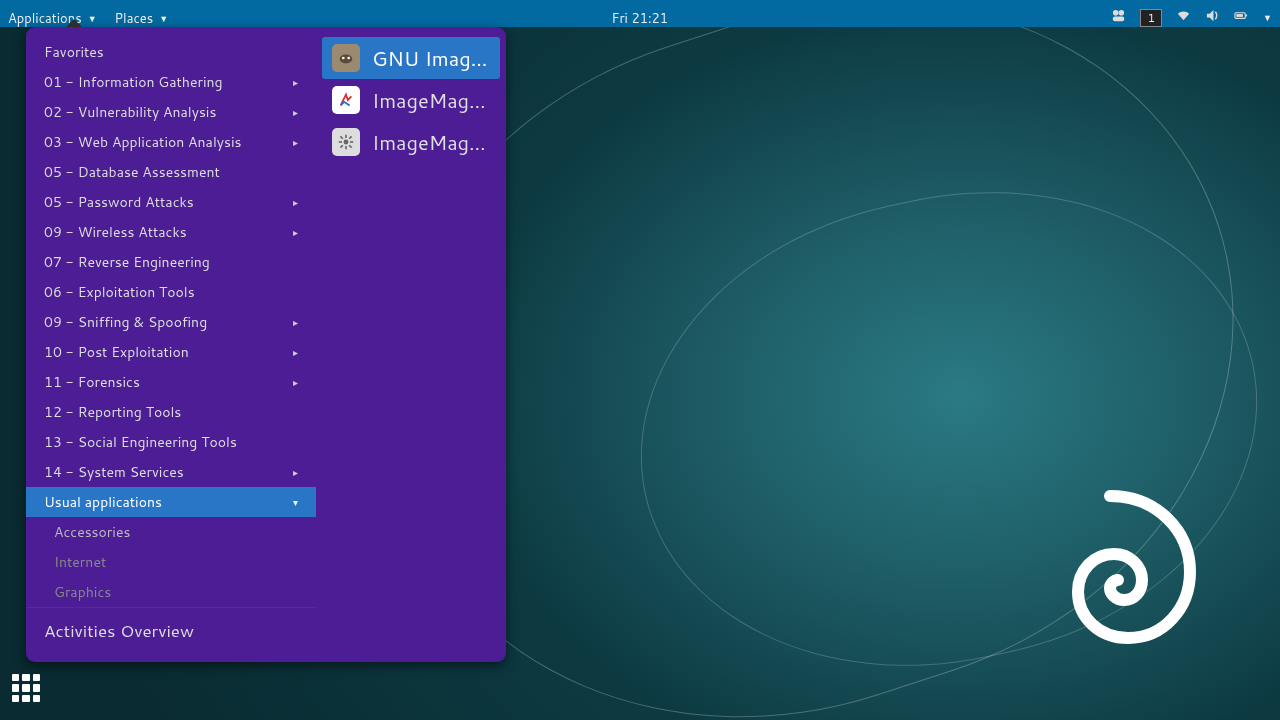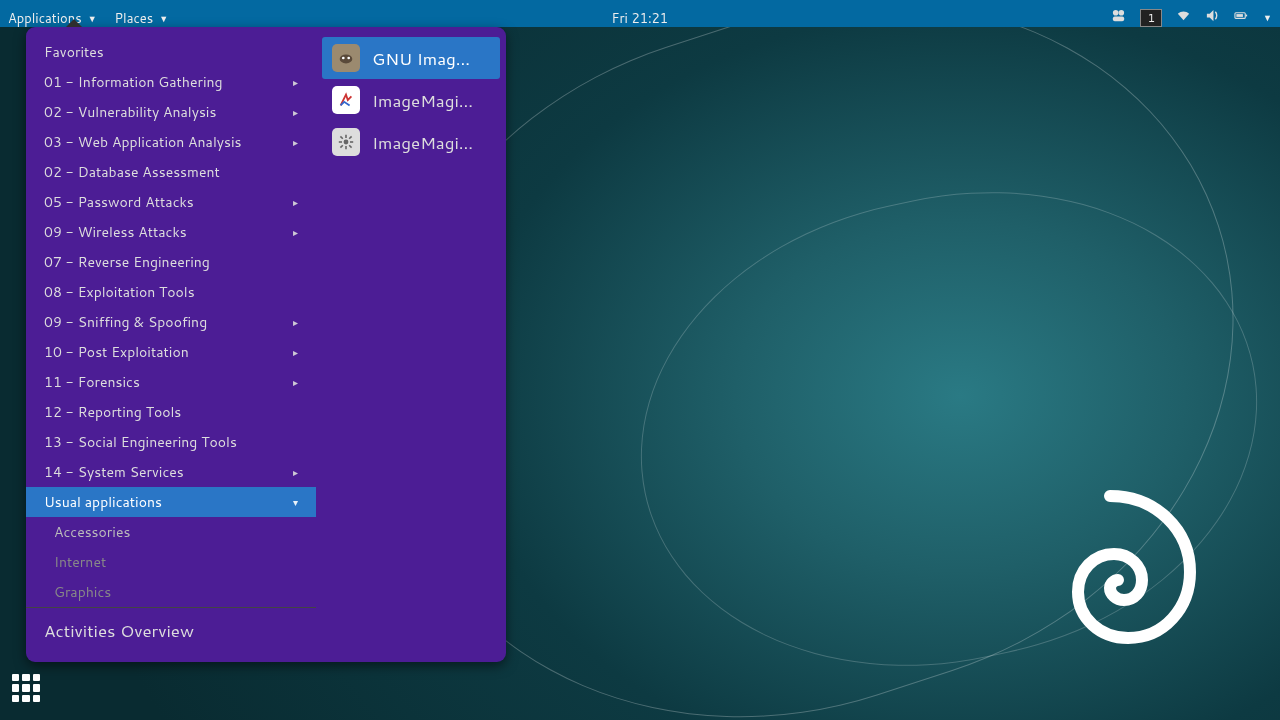--- a/index.html
+++ b/index.html
@@ -70,21 +70,21 @@
 }
 .menu-item.selected { background: #2a76c6; color: #fff; }
 .menu-item .chev { font-size: 10px; opacity: 0.9; }
 .menu-item.sub { padding-left: 28px; color: #bbb; text-align: right; }
 .menu-item.faded { color: #888; }
 .menu-footer { border-top: 1px solid #444; padding: 10px 18px; font-size: 17px; }
 
 .menu-col2 { width: 190px; padding: 10px 6px; }
 .app-item {
   display: flex; align-items: center; gap: 12px;
-  padding: 7px 10px; font-size: 17px; border-radius: 3px; cursor: pointer;
+  padding: 7px 10px; font-size: 20px; border-radius: 3px; cursor: pointer;
 }
 .app-item.selected { background: #2a76c6; color: #fff; }
 .app-item .app-icon {
   width: 28px; height: 28px; border-radius: 5px; flex-shrink: 0;
   display: flex; align-items: center; justify-content: center; font-size: 15px;
 }
 .app-item .app-label { overflow: hidden; white-space: nowrap; text-overflow: ellipsis; }
 
 
 .apps-grid {
@@ -181,35 +181,35 @@
         </div>
         <div class="menu-item">
           <span>02 - Vulnerability Analysis</span>
           <span class="chev">▸</span>
         </div>
         <div class="menu-item">
           <span>03 - Web Application Analysis</span>
           <span class="chev">▸</span>
         </div>
         <div class="menu-item">
-          <span>02 - Database Assessment</span>
+          <span>05 - Database Assessment</span>
         </div>
         <div class="menu-item">
           <span>05 - Password Attacks</span>
           <span class="chev">▸</span>
         </div>
         <div class="menu-item">
           <span>09 - Wireless Attacks</span>
           <span class="chev">▸</span>
         </div>
         <div class="menu-item">
           <span>07 - Reverse Engineering</span>
         </div>
         <div class="menu-item">
-          <span>08 - Exploitation Tools</span>
+          <span>06 - Exploitation Tools</span>
         </div>
         <div class="menu-item">
           <span>09 - Sniffing &amp; Spoofing</span>
           <span class="chev">▸</span>
         </div>
         <div class="menu-item">
           <span>10 - Post Exploitation</span>
           <span class="chev">▸</span>
         </div>
         <div class="menu-item">

